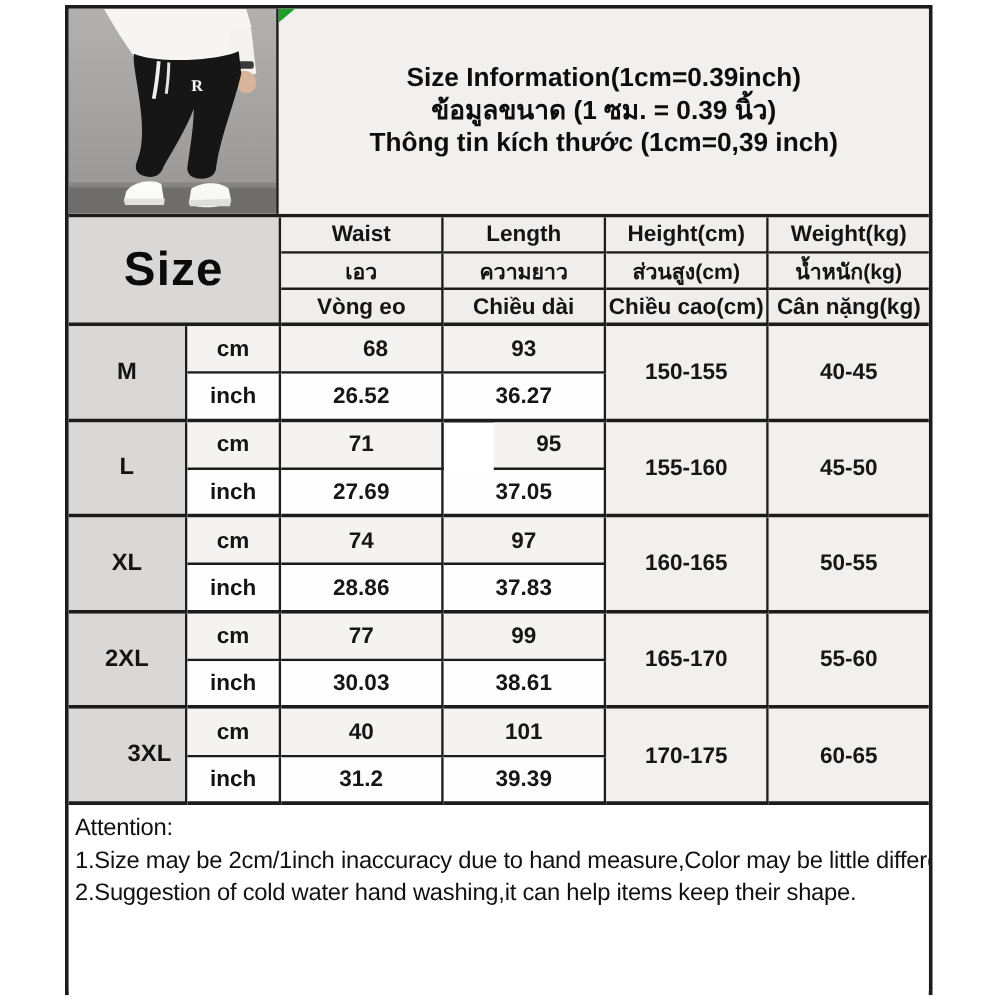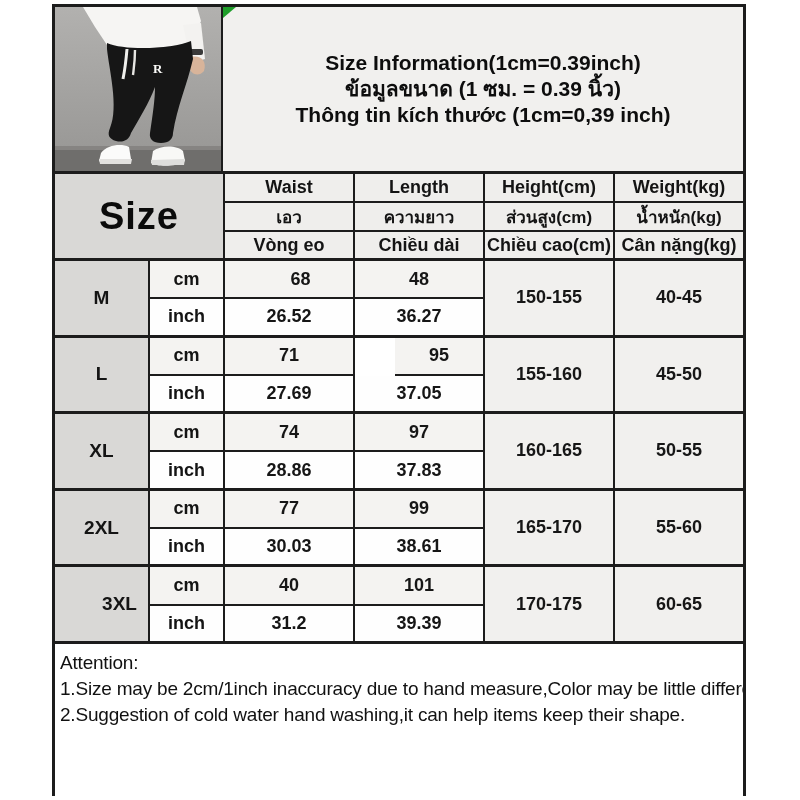--- a/index.html
+++ b/index.html
@@ -104,21 +104,21 @@
       <div class="cell hdr hdr-th last-col" style="grid-column:6;grid-row:2;">น้ำหนัก(kg)</div>
 
       <div class="cell hdr thick-b" style="grid-column:3;grid-row:3;">Vòng eo</div>
       <div class="cell hdr thick-b" style="grid-column:4;grid-row:3;">Chiều dài</div>
       <div class="cell hdr thick-b" style="grid-column:5;grid-row:3;">Chiều cao(cm)</div>
       <div class="cell hdr thick-b last-col" style="grid-column:6;grid-row:3;">Cân nặng(kg)</div>
 
       <div class="cell gray size-label thick-b" style="grid-column:1;grid-row:4/6;">M</div>
       <div class="cell cmrow unit" style="grid-column:2;grid-row:4;">cm</div>
       <div class="cell cmrow val" style="grid-column:3;grid-row:4;padding-left:23px;">68</div>
-      <div class="cell cmrow val" style="grid-column:4;grid-row:4;">48</div>
+      <div class="cell cmrow val" style="grid-column:4;grid-row:4;">93</div>
       <div class="cell inchrow unit thick-b" style="grid-column:2;grid-row:5;">inch</div>
       <div class="cell inchrow val thick-b" style="grid-column:3;grid-row:5;">26.52</div>
       <div class="cell inchrow val thick-b" style="grid-column:4;grid-row:5;">36.27</div>
       <div class="cell merged val thick-b" style="grid-column:5;grid-row:4/6;">150-155</div>
       <div class="cell merged val thick-b last-col" style="grid-column:6;grid-row:4/6;">40-45</div>
 
       <div class="cell gray size-label thick-b" style="grid-column:1;grid-row:6/8;">L</div>
       <div class="cell cmrow unit" style="grid-column:2;grid-row:6;">cm</div>
       <div class="cell cmrow val" style="grid-column:3;grid-row:6;">71</div>
       <div class="cell cmrow val" style="grid-column:4;grid-row:6;margin-left:40px;">95</div>

